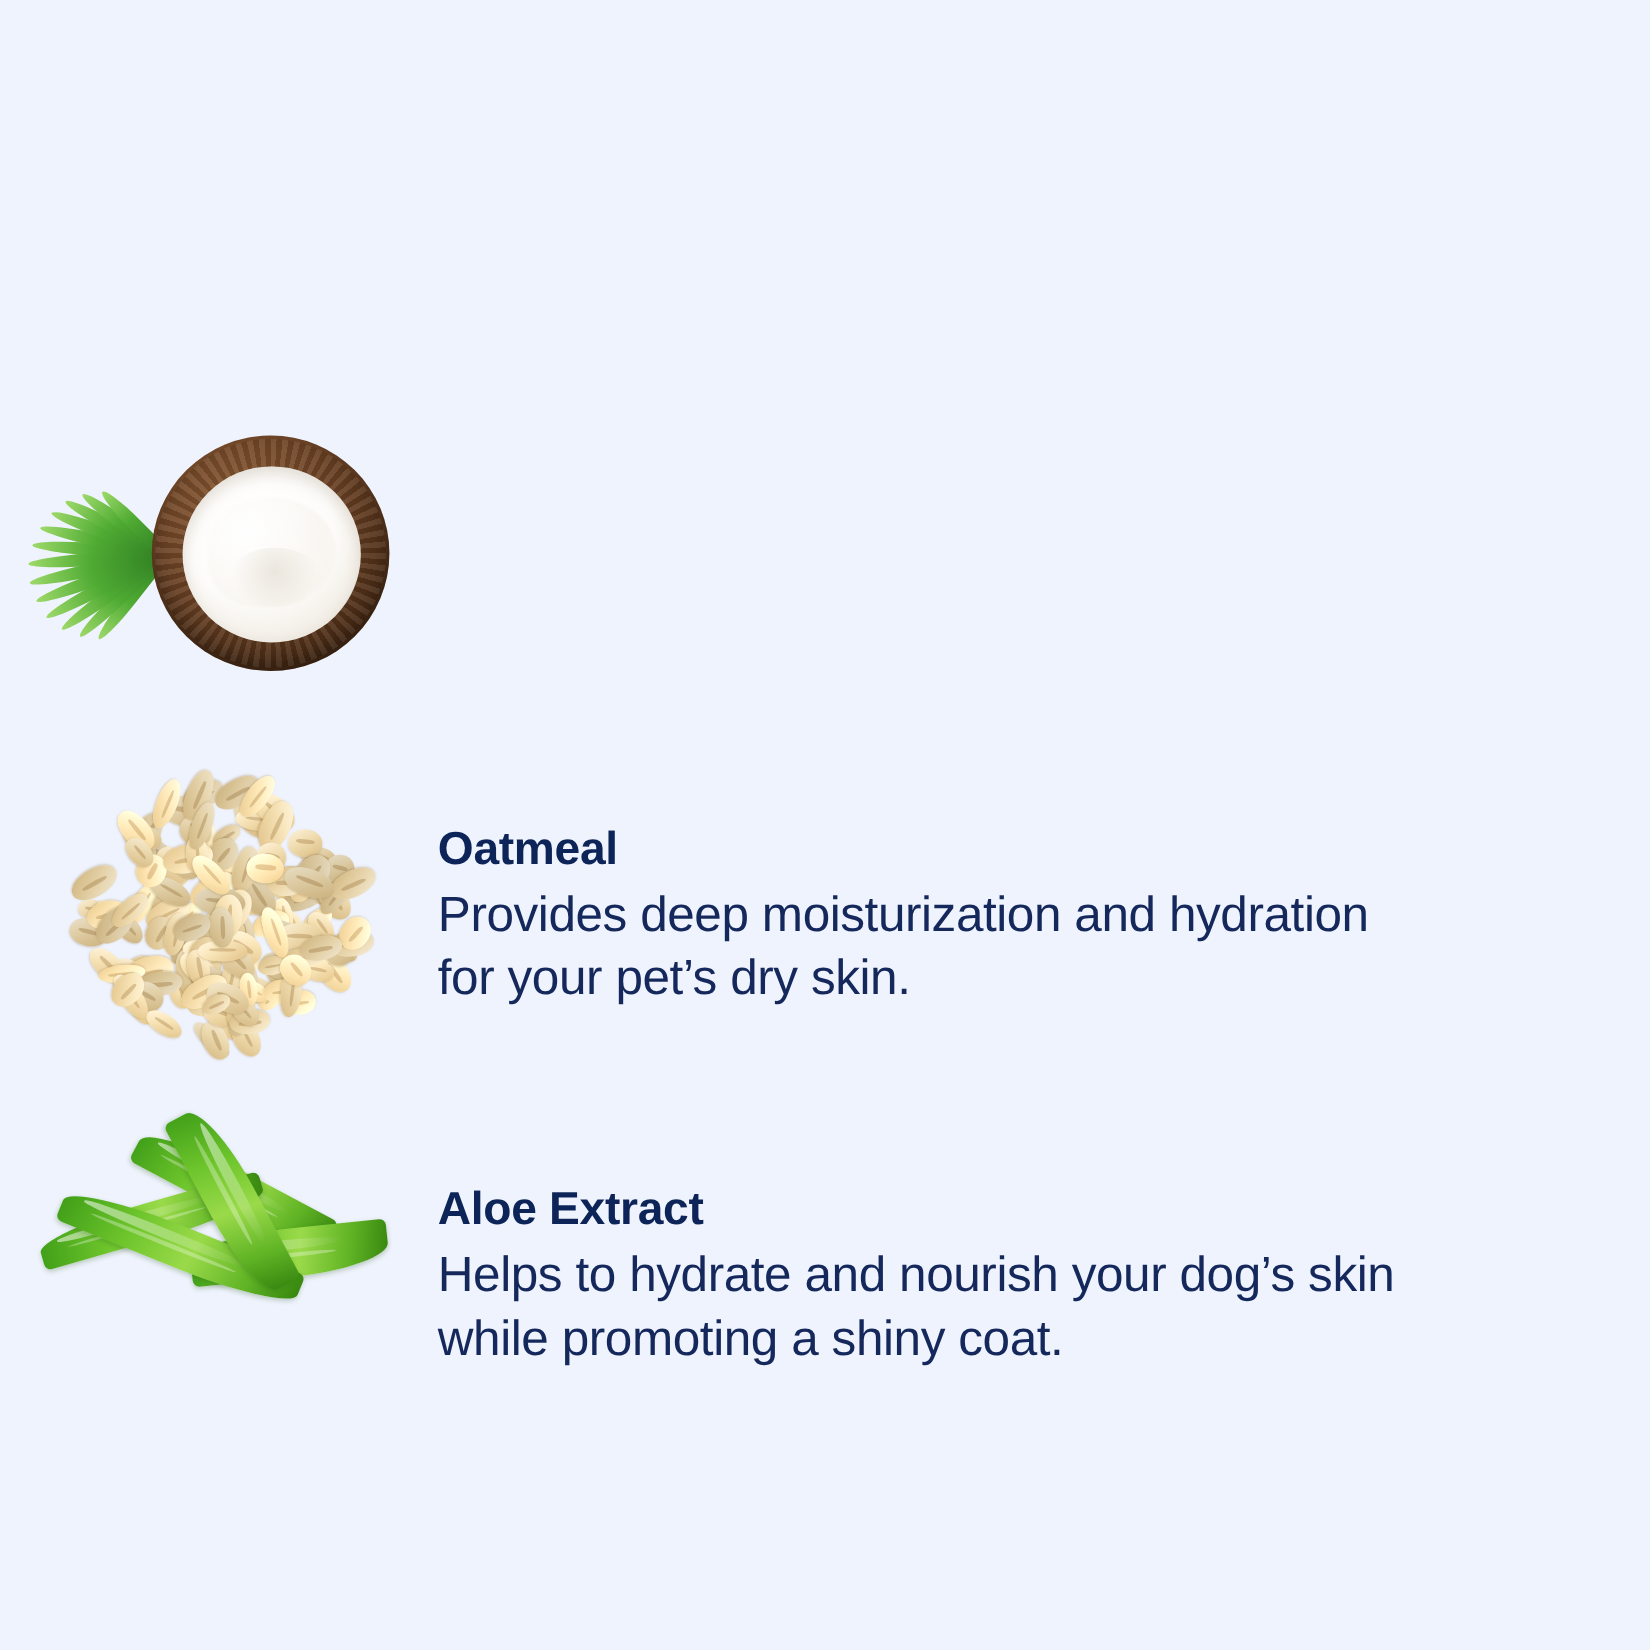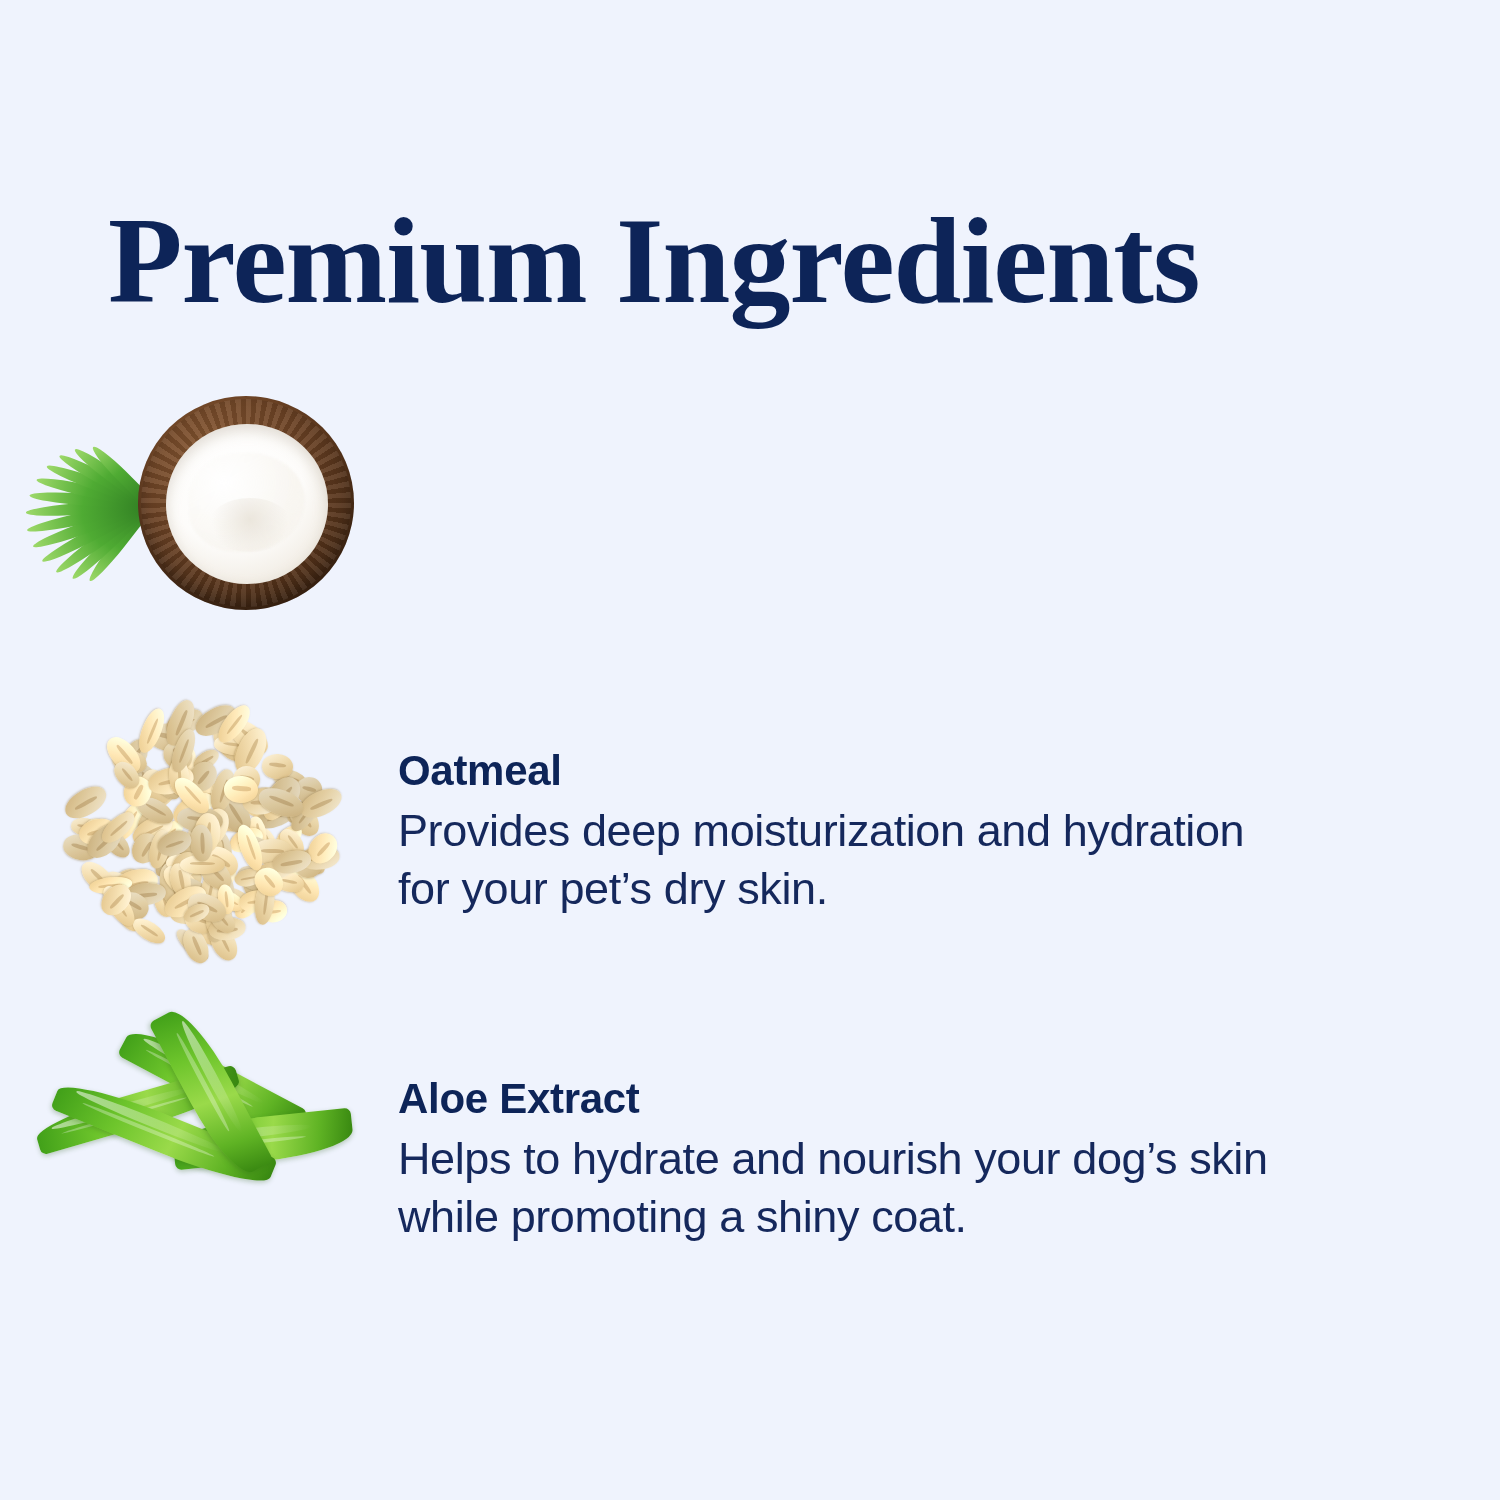--- a/index.html
+++ b/index.html
@@ -202,21 +202,20 @@
     height: 10%;
     border-radius: 50%;
     background: rgba(255,255,255,0.3);
   }
 </style>
 </head>
 <body>
 
 <div class="page">
 
-  <h1 class="page-title">Premium Ingredients</h1>
 
   <div class="ingredient-row" id="row-0">
     <div class="thumb-cell">
       <div class="art coconut-art">
         <div class="frond">
           <div class="frond-blade" style="transform:rotate(-52deg) scaleX(0.80);"></div>
           <div class="frond-blade" style="transform:rotate(-44deg) scaleX(0.88);"></div>
           <div class="frond-blade" style="transform:rotate(-36deg) scaleX(0.95);"></div>
           <div class="frond-blade" style="transform:rotate(-28deg) scaleX(1.00);"></div>
           <div class="frond-blade" style="transform:rotate(-20deg) scaleX(1.02);"></div>

